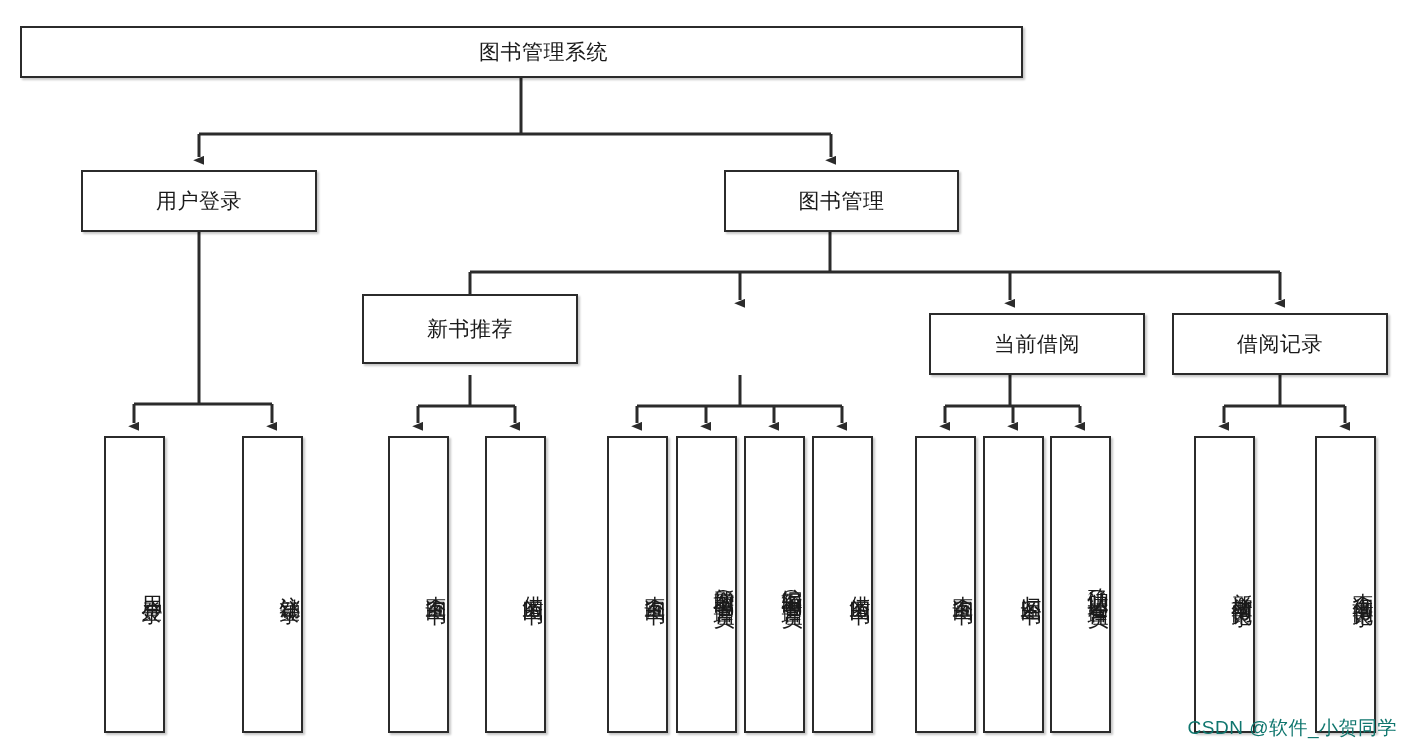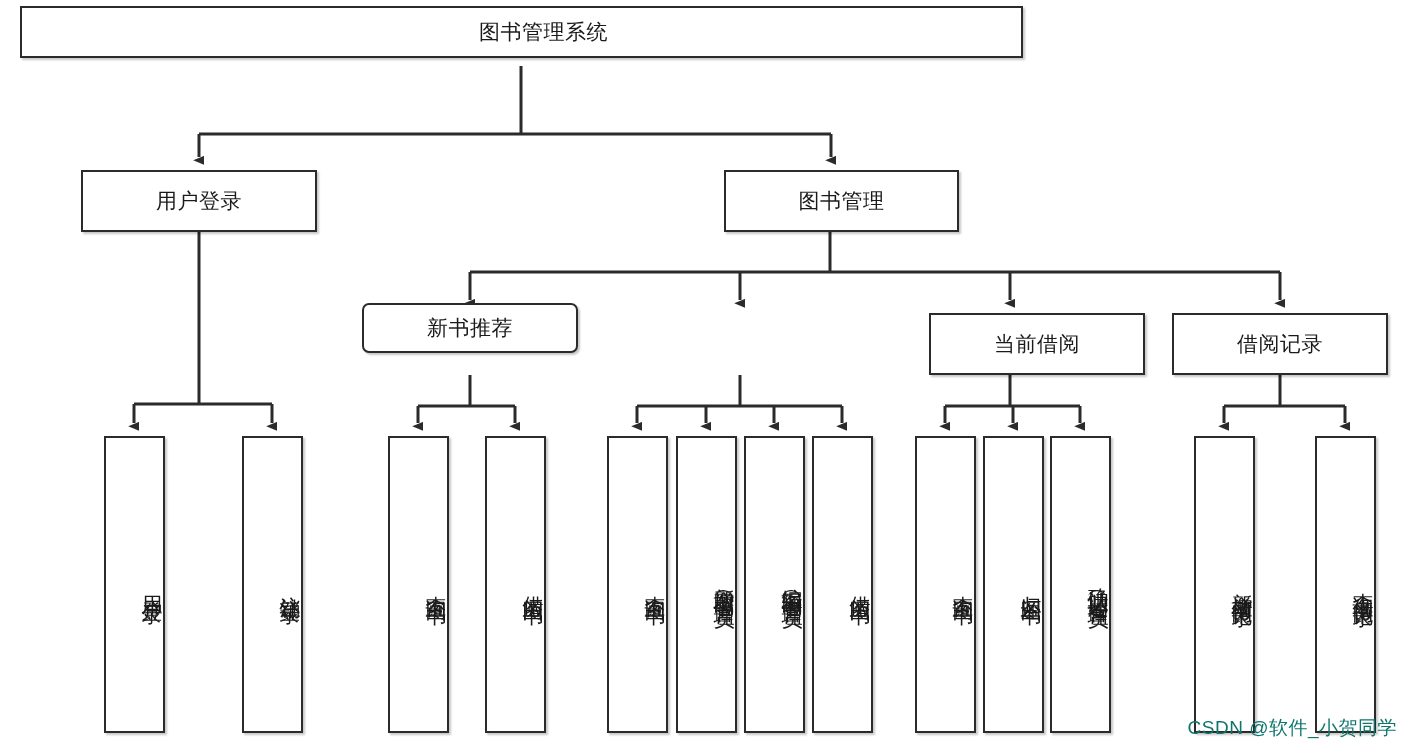--- a/index.html
+++ b/index.html
@@ -114,32 +114,32 @@
       <path d="M1013,406 L1013,423" marker-end="url(#arrow)"></path>
       <path d="M1080,406 L1080,423" marker-end="url(#arrow)"></path>
 
       <path d="M1280,375 L1280,406"></path>
       <path d="M1224,406 L1345,406"></path>
       <path d="M1224,406 L1224,423" marker-end="url(#arrow)"></path>
       <path d="M1345,406 L1345,423" marker-end="url(#arrow)"></path>
     </g>
   </svg>
 
-  <div class="node horiz" style="left:20px; top:6px; width:1003px; height:52px;padding-left:44px;">
+  <div class="node horiz" style="left:20px; top:26px; width:1003px; height:52px;padding-left:44px;">
     <span>图书管理系统</span>
   </div>
 
   <div class="node horiz" style="left:81px; top:170px; width:236px; height:62px;">
     <span>用户登录</span>
   </div>
   <div class="node horiz" style="left:724px; top:170px; width:235px; height:62px;">
     <span>图书管理</span>
   </div>
 
-  <div class="node horiz" style="left:362px; top:303px; width:216px; height:50px;border-radius:7px;">
+  <div class="node horiz" style="left:362px; top:294px; width:216px; height:70px;">
     <span>新书推荐</span>
   </div>
   <div class="node horiz" style="left:929px; top:313px; width:216px; height:62px;">
     <span>当前借阅</span>
   </div>
   <div class="node horiz" style="left:1172px; top:313px; width:216px; height:62px;">
     <span>借阅记录</span>
   </div>
 
   <div class="node vert" style="left:104px; top:436px; width:61px; height:297px;">

